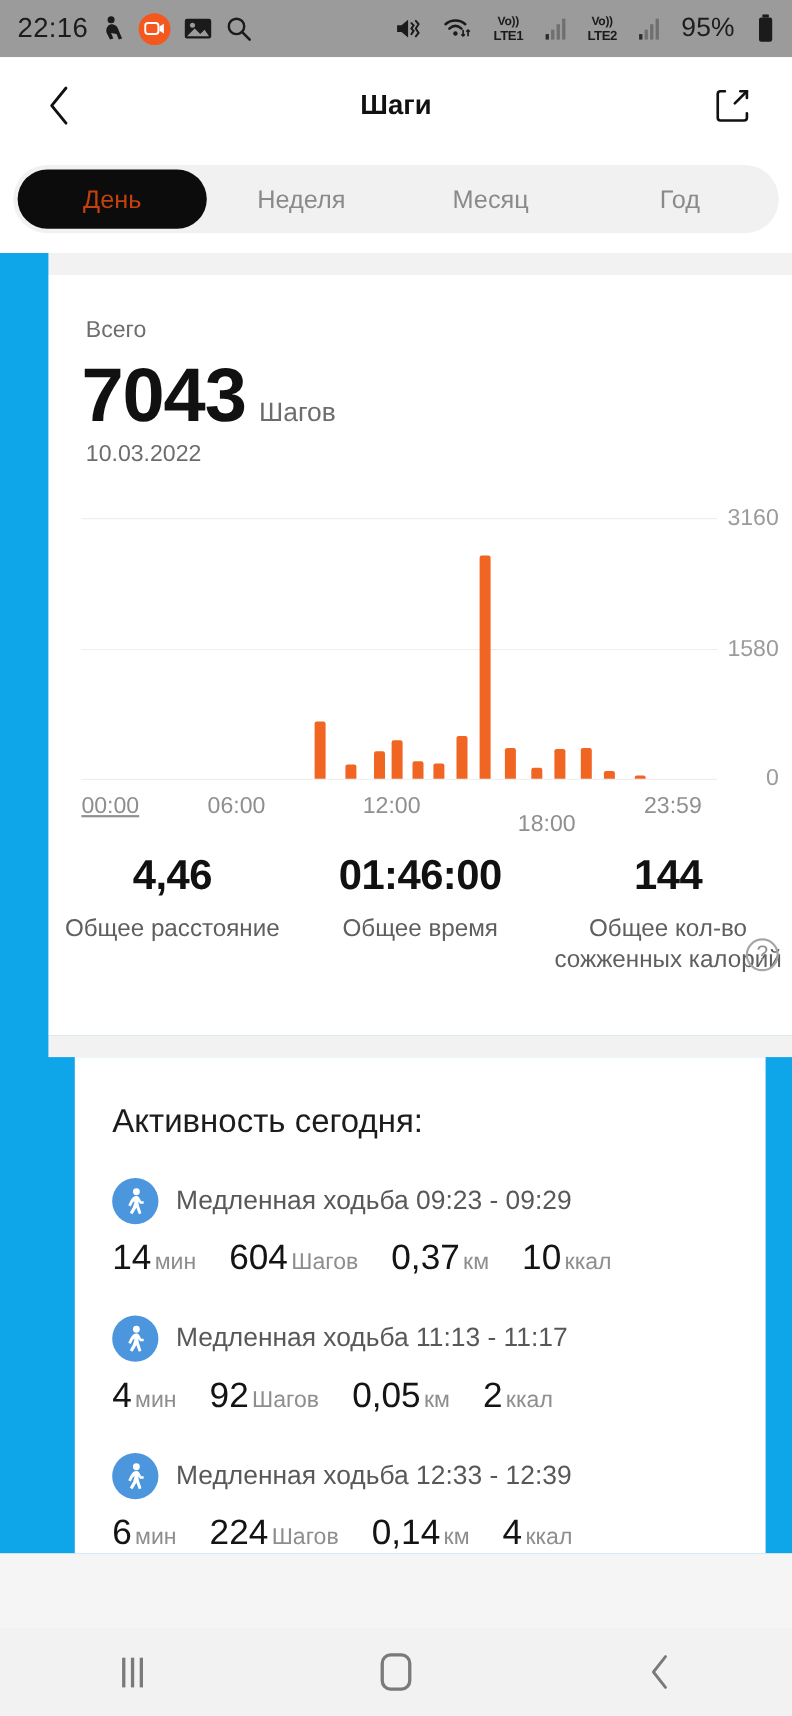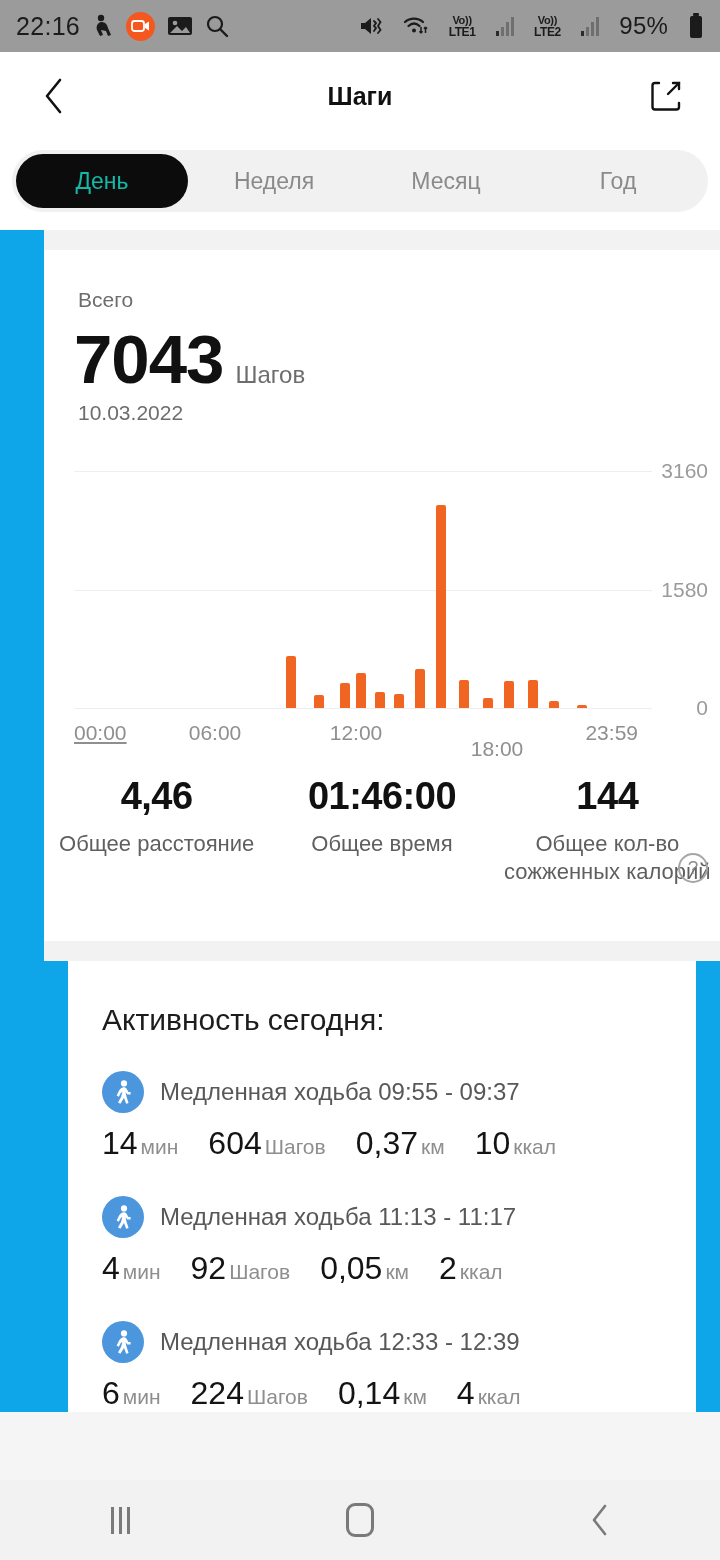--- a/index.html
+++ b/index.html
@@ -50,21 +50,21 @@
   
   .tabs-wrap { background: #ffffff; padding: 10px 12px 18px; }
   .tabs {
     background: #f1f1f1; border-radius: 34px; height: 62px;
     display: flex; align-items: center; padding: 4px;
   }
   .tab {
     flex: 1; height: 54px; display: flex; align-items: center; justify-content: center;
     font-size: 23px; color: #8a8a8a; border-radius: 30px;
   }
-  .tab.active { background: #0c0c0c; color: #14b8a6; }
+  .tab.active { background: #0c0c0c; color: #c2410c; }
 
   
   .scroll { background: #0ea5e9; padding-left: 44px; }
   .card { background: #ffffff; }
   .card.summary { padding: 38px 0 22px; }
   .gap { height: 20px; background: #f2f2f2; }
 
   .sum-label { font-size: 21px; color: #6d6d6d; padding-left: 34px; }
   .sum-value-row { display: flex; align-items: baseline; padding-left: 30px; margin-top: 8px; }
   .sum-value { font-size: 69px; font-weight: bold; color: #111; letter-spacing: -1px; }
@@ -292,21 +292,21 @@
       <div class="activity-title">Активность сегодня:</div>
       <div id="act-list">
           <div class="act-item">
             <div class="act-head">
               <span class="act-avatar">
                 <svg width="24" height="26" viewBox="0 0 24 26">
                   <circle cx="13" cy="4.4" r="3.1" fill="#fff"></circle>
                   <path d="M12.6 8.2 C10 8.6 8.6 10.4 7.6 12.6 L5.6 16.6 L7.8 17.8 L9.8 14 L11.4 13 L10 18 L7 23.6 L9.4 24.8 L13 19 L15.2 24.8 L17.6 23.9 L15.4 17.2 L14.6 13.2 L16.4 15.4 L19.6 15.4 L19.6 13 L17.4 13 L15.6 9.8 C15 8.7 14 8.1 12.6 8.2 Z" fill="#fff"></path>
                 </svg>
               </span>
-              <span class="act-name">Медленная ходьба 09:55 - 09:37</span>
+              <span class="act-name">Медленная ходьба 09:23 - 09:29</span>
             </div>
             <div class="act-metrics">
               <span class="metric">
                 <span class="m-val">14</span>
                 <span class="m-unit">мин</span>
               </span>
               <span class="metric">
                 <span class="m-val">604</span>
                 <span class="m-unit">Шагов</span>
               </span>

